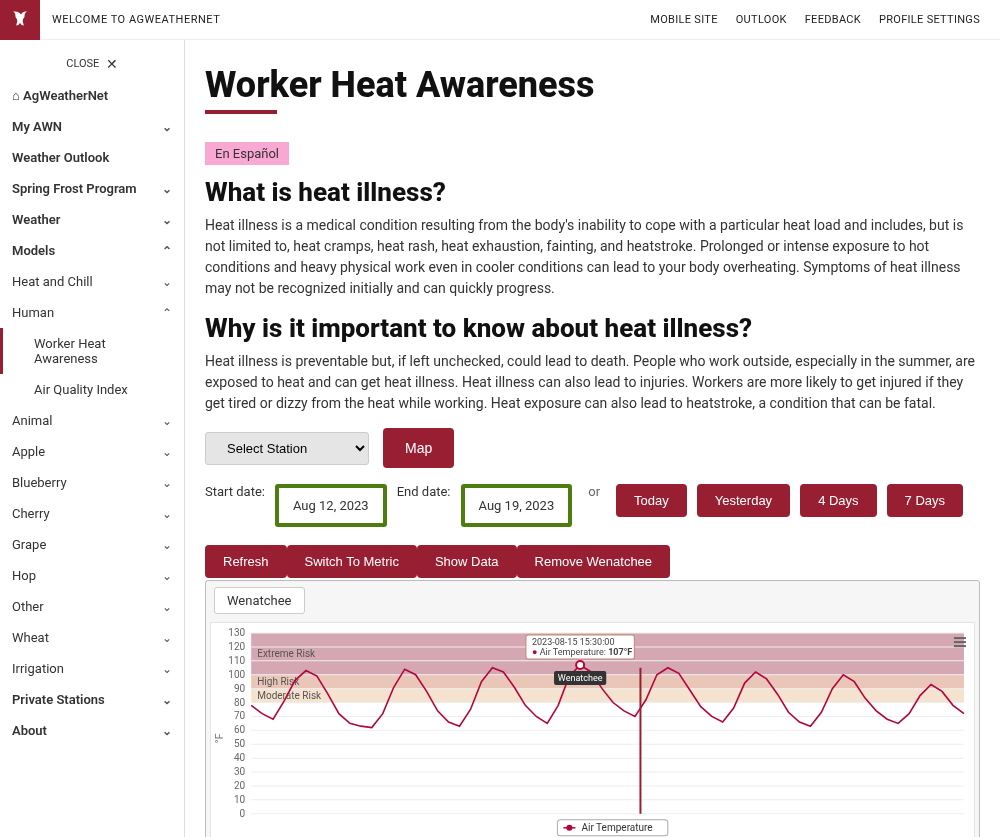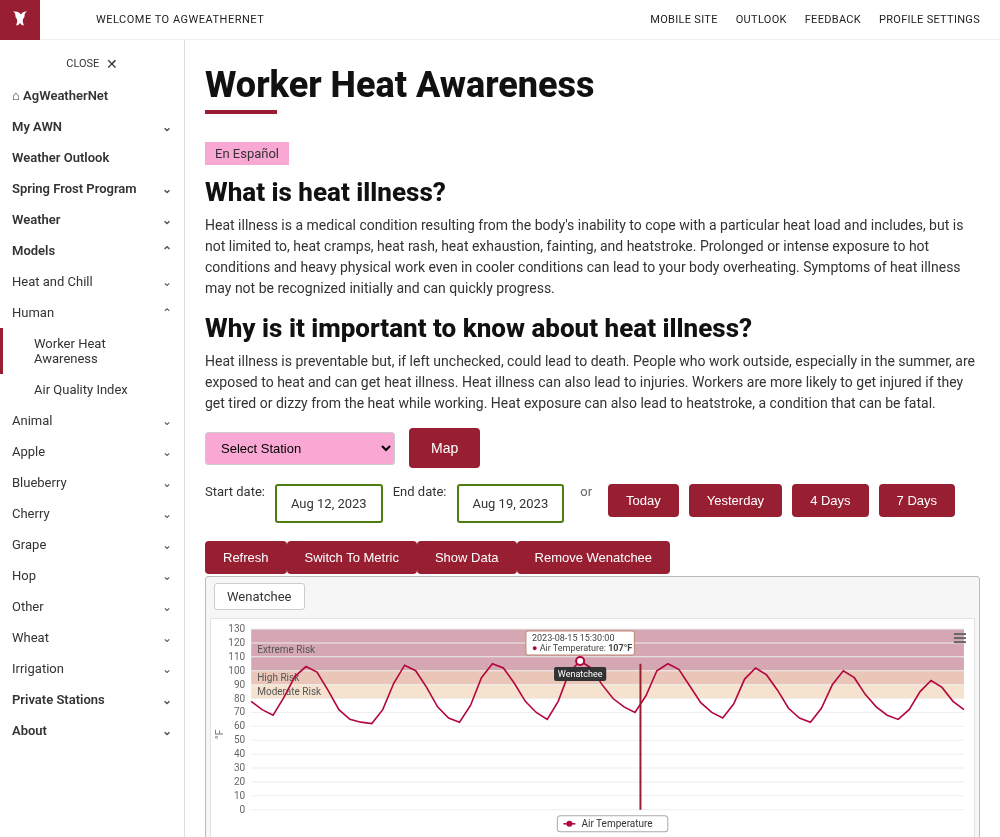--- a/index.html
+++ b/index.html
@@ -1,17 +1,17 @@
 <!DOCTYPE html>
 <html><head>
 <meta charset="utf-8">
 <style>
   * { box-sizing: border-box; margin: 0; padding: 0; }
   body { font-family: -apple-system, BlinkMacSystemFont, "Segoe UI", Roboto, Arial, sans-serif; font-size: 14px; color: #333; }
-  .topbar { display: flex; align-items: center; height: 40px; background: #fff; border-bottom: 1px solid #eee; gap: 44px; }
+  .topbar { display: flex; align-items: center; height: 40px; background: #fff; border-bottom: 1px solid #eee; }
   .logo-box { width: 40px; height: 40px; background: #981e32; display: flex; align-items: center; justify-content: center; color: #fff; font-weight: bold; font-size: 18px; }
   .welcome { margin-left: 12px; font-size: 11px; letter-spacing: 0.5px; color: #222; }
   .topnav { margin-left: auto; display: flex; gap: 18px; padding-right: 20px; }
   .topnav a { font-size: 11px; color: #222; text-decoration: none; letter-spacing: 0.3px; }
   .layout { display: flex; min-height: calc(100vh - 40px); }
   .sidebar { width: 185px; border-right: 1px solid #ddd; background: #fff; padding-top: 12px; position: relative; }
   .close-row { text-align: center; padding: 4px 10px 8px; font-size: 11px; color: #333; }
   .close-row .x { font-size: 14px; margin-left: 4px; vertical-align: middle; }
   .nav-item { padding: 8px 12px; font-size: 13px; display: flex; align-items: center; justify-content: space-between; cursor: pointer; }
   .nav-item.bold { font-weight: 600; }
@@ -19,25 +19,25 @@
   .sub { font-size: 13px; }
   .sub2 { padding-left: 34px; font-size: 13px; }
   .sub2.active { border-left: 3px solid #981e32; padding-left: 31px; }
   .main { flex: 1; padding: 24px 20px; }
   h1.page-title { font-size: 36px; font-weight: 800; color: #111; margin-bottom: 4px; }
   .title-underline { width: 72px; height: 4px; background: #981e32; margin-bottom: 28px; }
   .esp { display: inline-block; background: #f9a8d4; padding: 4px 10px; font-size: 13px; margin-bottom: 6px; }
   h2.section { font-size: 26px; font-weight: 800; color: #111; margin: 6px 0 8px; }
   p.body { font-size: 14px; line-height: 1.5; color: #333; margin-bottom: 14px; }
   .controls-row { display: flex; align-items: center; gap: 14px; margin-top: 14px; flex-wrap: wrap; }
-  select.station { padding: 7px 11px; font-size: 13px; border: 1px solid #ccc; border-radius: 3px; width: 190px; background:#f9a8d4; }
+  select.station { padding: 7px 17px; font-size: 13px; border: 1px solid #ccc; border-radius: 3px; width: 164px; background:#e5e5e5; }
   .btn { background: #981e32; color: #fff; border: none; border-radius: 4px; padding: 9px 18px; font-size: 13px; cursor: pointer; }
   .btn.big { padding: 12px 22px; font-size: 14px; }
   .date-row { display: flex; align-items: flex-start; gap: 10px; margin-top: 16px; font-size: 13px; flex-wrap: wrap; }
-  .date-input { border: 2px solid #4d7c0f; border-radius: 3px; padding: 10px 14px; font-size: 13px; background:#fff; }
+  .date-input { border: 4px solid #4d7c0f; border-radius: 3px; padding: 10px 14px; font-size: 13px; background:#fff; }
   .or { color: #666; margin: 0 6px; }
   .action-row { display: flex; margin-top: 18px; }
   .chart-panel { border: 1px solid #bbb; border-radius: 3px; margin-top: 2px; background: #f6f6f6; }
   .chart-tabs { padding: 6px 8px; }
   .chart-tab { display: inline-block; background: #fff; border: 1px solid #ccc; border-radius: 3px; padding: 5px 12px; font-size: 13px; }
   .chart-area { background: #fff; margin: 2px 4px 4px 4px; border: 1px solid #e3e3e3; }
   svg.chart { display: block; width: 100%; height: auto; }
   .yaxis-label { font-size: 11px; fill: #777; }
   .ytick { font-size: 10px; fill: #666; }
   .band-label { font-size: 10px; fill: #555; }

